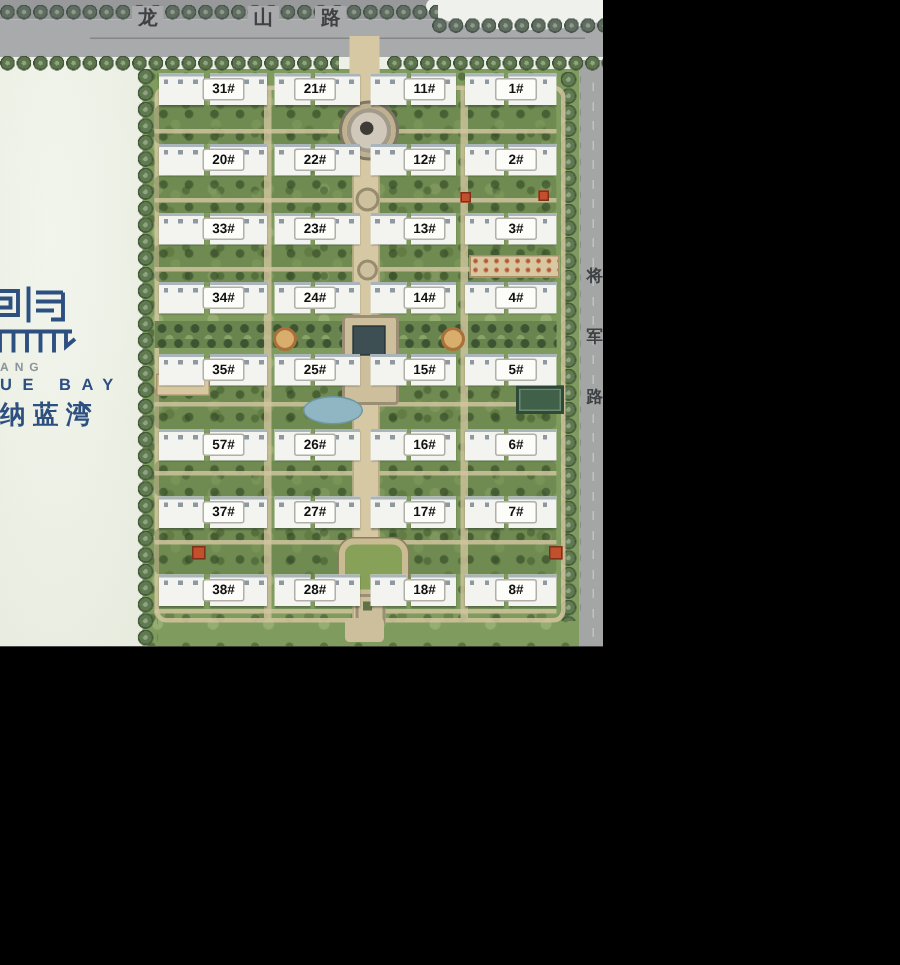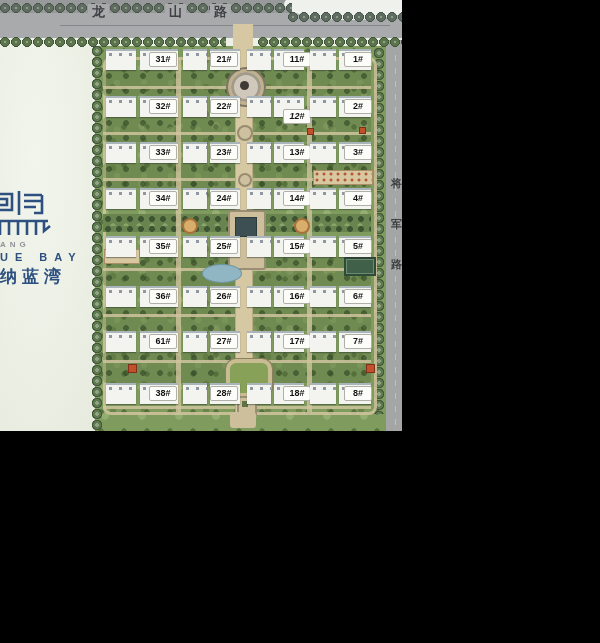--- a/index.html
+++ b/index.html
@@ -79,21 +79,21 @@
   .gate-marker{position:absolute;width:7px;height:7px;background:#c2502c;border:1px solid #7e3118;}
 
   
   .bcell{position:absolute;height:24px;}
   .slab{position:absolute;top:0;height:19px;background:#f3f4f0;border-top:2px solid #aab4bb;
     box-shadow:0 1px 1px rgba(40,50,40,.45);
     background-image:repeating-linear-gradient(90deg,rgba(125,136,147,.85) 0 3px,transparent 3px 10px);
     background-size:100% 3px;background-repeat:no-repeat;background-position:3px 2px;}
   .badge{position:absolute;width:26px;height:13px;background:#fcfcf9;border:1px solid #b0b0a8;
     border-radius:2px;font-size:9px;font-weight:bold;color:#111;text-align:center;
-    line-height:13px;letter-spacing:0;margin-left:14px;}
+    line-height:13px;letter-spacing:0;}
 
   
   .road-right{position:absolute;left:386px;top:40px;width:16px;height:391px;background:#a4a6a5;}
   .road-right .dash{position:absolute;left:9px;top:15px;width:1px;height:370px;
     background:repeating-linear-gradient(180deg,rgba(235,235,235,.4) 0 6px,transparent 6px 13px);}
   .vroad-label{position:absolute;left:391px;top:176px;height:96px;display:flex;flex-direction:column;
     justify-content:space-between;font-size:11px;font-weight:600;color:#3e4143;}
 
   
   .logo{position:absolute;left:0;top:188px;width:170px;}
@@ -189,31 +189,31 @@
           <div class="badge" style="left: 22px; top: 3px;">11#</div>
         </div>
         <div class="bcell" style="left: 310px; top: 49px; width: 61px;">
           <div class="slab" style="left: 0px; width: 26px;"></div>
           <div class="slab" style="left: 29px; width: 32px;"></div>
           <div class="badge" style="left: 20px; top: 3px;">1#</div>
         </div>
         <div class="bcell" style="left: 106px; top: 96px; width: 72px;">
           <div class="slab" style="left: 0px; width: 30px;"></div>
           <div class="slab" style="left: 34px; width: 38px;"></div>
-          <div class="badge" style="left: 29px; top: 3px;">32#</div>
+          <div class="badge" style="left: 29px; top: 3px;">20#</div>
         </div>
         <div class="bcell" style="left: 183px; top: 96px; width: 67px;">
           <div class="slab" style="left: 0px; width: 24px;"></div>
           <div class="slab" style="left: 27px; width: 30px;"></div>
           <div class="badge" style="left: 13px; top: 3px;">22#</div>
         </div>
         <div class="bcell" style="left: 247px; top: 96px; width: 57px;">
           <div class="slab" style="left: 0px; width: 24px;"></div>
           <div class="slab" style="left: 27px; width: 30px;"></div>
-          <div class="badge" style="left: 22px; top: 13px; font-style: italic;">12#</div>
+          <div class="badge" style="left: 22px; top: 3px;">12#</div>
         </div>
         <div class="bcell" style="left: 310px; top: 96px; width: 61px;">
           <div class="slab" style="left: 0px; width: 26px;"></div>
           <div class="slab" style="left: 29px; width: 32px;"></div>
           <div class="badge" style="left: 20px; top: 3px;">2#</div>
         </div>
         <div class="bcell" style="left: 106px; top: 142px; width: 72px;">
           <div class="slab" style="left: 0px; width: 30px;"></div>
           <div class="slab" style="left: 34px; width: 38px;"></div>
           <div class="badge" style="left: 29px; top: 3px;">33#</div>
@@ -269,41 +269,41 @@
           <div class="badge" style="left: 22px; top: 3px;">15#</div>
         </div>
         <div class="bcell" style="left: 310px; top: 236px; width: 61px;">
           <div class="slab" style="left: 0px; width: 26px;"></div>
           <div class="slab" style="left: 29px; width: 32px;"></div>
           <div class="badge" style="left: 20px; top: 3px;">5#</div>
         </div>
         <div class="bcell" style="left: 106px; top: 286px; width: 72px;">
           <div class="slab" style="left: 0px; width: 30px;"></div>
           <div class="slab" style="left: 34px; width: 38px;"></div>
-          <div class="badge" style="left: 29px; top: 3px;">36#</div>
+          <div class="badge" style="left: 29px; top: 3px;">57#</div>
         </div>
         <div class="bcell" style="left: 183px; top: 286px; width: 57px;">
           <div class="slab" style="left: 0px; width: 24px;"></div>
           <div class="slab" style="left: 27px; width: 30px;"></div>
           <div class="badge" style="left: 13px; top: 3px;">26#</div>
         </div>
         <div class="bcell" style="left: 247px; top: 286px; width: 57px;">
           <div class="slab" style="left: 0px; width: 24px;"></div>
           <div class="slab" style="left: 27px; width: 30px;"></div>
           <div class="badge" style="left: 22px; top: 3px;">16#</div>
         </div>
         <div class="bcell" style="left: 310px; top: 286px; width: 61px;">
           <div class="slab" style="left: 0px; width: 26px;"></div>
           <div class="slab" style="left: 29px; width: 32px;"></div>
           <div class="badge" style="left: 20px; top: 3px;">6#</div>
         </div>
         <div class="bcell" style="left: 106px; top: 331px; width: 72px;">
           <div class="slab" style="left: 0px; width: 30px;"></div>
           <div class="slab" style="left: 34px; width: 38px;"></div>
-          <div class="badge" style="left: 29px; top: 3px;">61#</div>
+          <div class="badge" style="left: 29px; top: 3px;">37#</div>
         </div>
         <div class="bcell" style="left: 183px; top: 331px; width: 65px;">
           <div class="slab" style="left: 0px; width: 24px;"></div>
           <div class="slab" style="left: 27px; width: 30px;"></div>
           <div class="badge" style="left: 13px; top: 3px;">27#</div>
         </div>
         <div class="bcell" style="left: 247px; top: 331px; width: 57px;">
           <div class="slab" style="left: 0px; width: 24px;"></div>
           <div class="slab" style="left: 27px; width: 30px;"></div>
           <div class="badge" style="left: 22px; top: 3px;">17#</div>

